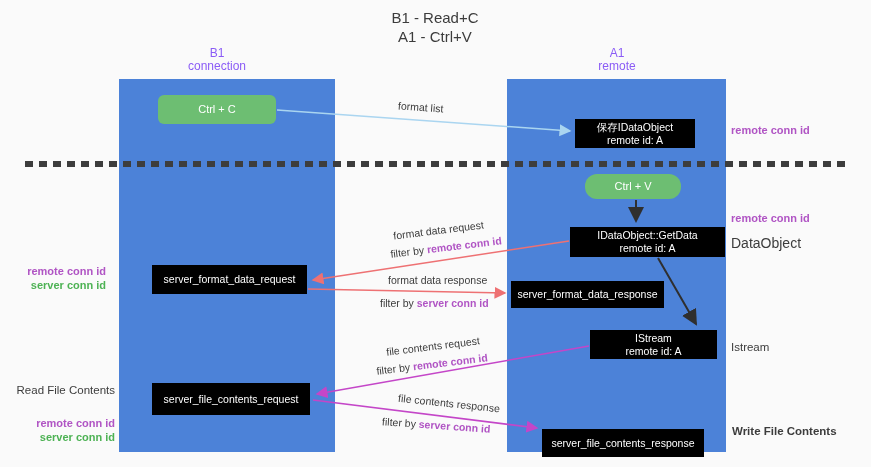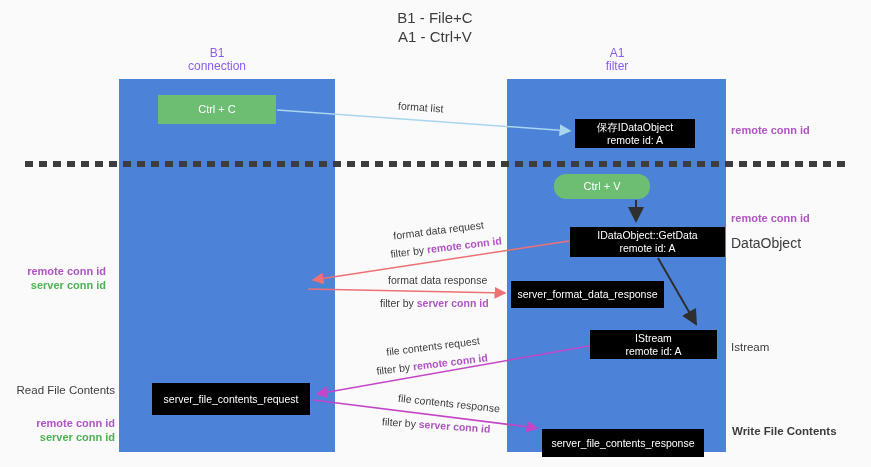--- a/index.html
+++ b/index.html
@@ -30,31 +30,31 @@
   .tilt-up{transform:rotate(-7deg);}
   .tilt-down{transform:rotate(6deg);}
   .tilt-down-sm{transform:rotate(4deg);}
 </style>
 </head>
 <body>
 
 <div id="stage">
 
   <div class="title">
-    <div>B1 - File+C</div>
+    <div>B1 - Read+C</div>
     <div>A1 - Ctrl+V</div>
   </div>
 
   <div class="lane-header" style="left:157px;top:47px;">
     <div>B1</div>
     <div>connection</div>
   </div>
   <div class="lane-header" style="left:557px;top:47px;">
     <div>A1</div>
-    <div>filter</div>
+    <div>remote</div>
   </div>
 
   <div class="lane" style="left:119px;top:79px;width:216px;height:373px;"></div>
   <div class="lane" style="left:507px;top:79px;width:219px;height:373px;"></div>
 
   <div class="dashline"></div>
 
   <svg id="arrows" width="871" height="467">
     <defs>
       <marker id="m-blue" markerWidth="9" markerHeight="9" refX="7" refY="4" orient="auto">
@@ -72,38 +72,41 @@
     </defs>
     <line x1="277" y1="110" x2="570" y2="131" stroke="#aad5f0" stroke-width="1.5" marker-end="url(#m-blue)"></line>
     <line x1="636" y1="200" x2="636" y2="221" stroke="#2f2f2f" stroke-width="2" marker-end="url(#m-black)"></line>
     <line x1="658" y1="258" x2="696" y2="324" stroke="#2f2f2f" stroke-width="2" marker-end="url(#m-black)"></line>
     <line x1="569" y1="241" x2="313" y2="280" stroke="#ee7173" stroke-width="1.5" marker-end="url(#m-salmon)"></line>
     <line x1="308" y1="289" x2="505" y2="293" stroke="#ee7173" stroke-width="1.5" marker-end="url(#m-salmon)"></line>
     <line x1="589" y1="346" x2="317" y2="394" stroke="#c446c8" stroke-width="1.5" marker-end="url(#m-magenta)"></line>
     <line x1="313" y1="400" x2="537" y2="428" stroke="#c446c8" stroke-width="1.5" marker-end="url(#m-magenta)"></line>
   </svg>
 
-  <div class="node green" style="left:158px;top:95px;width:118px;height:29px;font-size:11px;">
+  <div class="node green" style="left:158px;top:95px;width:118px;height:29px;font-size:11px;border-radius:6px;">
     <div>Ctrl + C</div>
   </div>
 
   <div class="node orange" style="left:575px;top:119px;width:120px;height:29px;">
     <div>保存IDataObject</div>
     <div>remote id: A</div>
   </div>
 
-  <div class="node green" style="left:554px;top:174px;width:96px;height:25px;font-size:11px;border-radius:12px;">
+  <div class="node green" style="left:585px;top:174px;width:96px;height:25px;font-size:11px;border-radius:12px;">
     <div>Ctrl + V</div>
   </div>
 
   <div class="node orange" style="left:570px;top:227px;width:155px;height:30px;">
     <div>IDataObject::GetData</div>
     <div>remote id: A</div>
   </div>
 
+  <div class="node orange" style="left:152px;top:265px;width:155px;height:29px;">
+    <div>server_format_data_request</div>
+  </div>
 
   <div class="node orange" style="left:511px;top:281px;width:153px;height:27px;">
     <div>server_format_data_response</div>
   </div>
 
   <div class="node orange" style="left:590px;top:330px;width:127px;height:29px;">
     <div>IStream</div>
     <div>remote id: A</div>
   </div>
 

